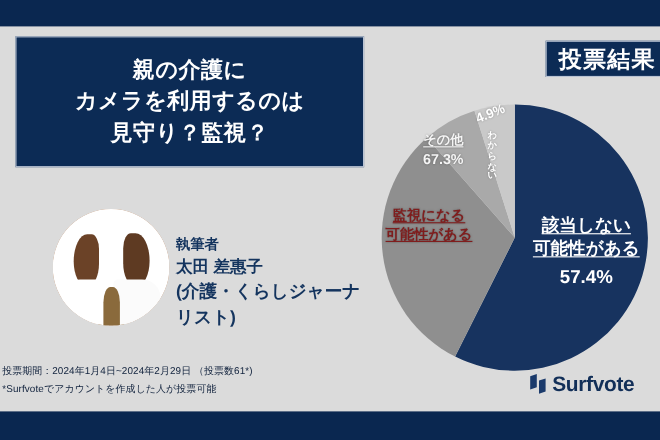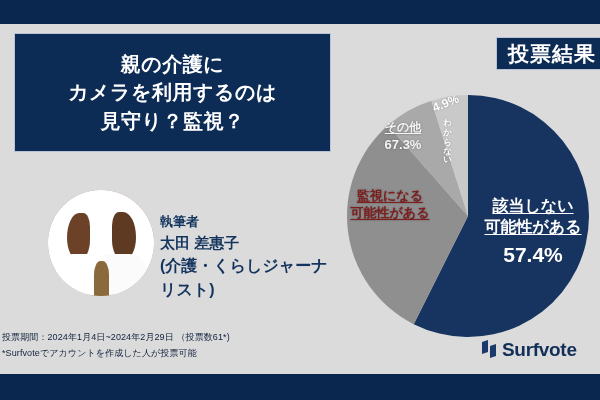--- a/index.html
+++ b/index.html
@@ -179,21 +179,21 @@
   }
   .slice-label .pct { display: block; }
 
   .lbl-navy {
     left: 468px; top: 196px;
     width: 130px;
     margin-left: 0;
     color: #ffffff;
     font-size: 16px;
   }
-  .lbl-navy .pct { font-size: 21px; margin-top: 3px; }
+  .lbl-navy .pct { font-size: 17px; margin-top: 3px; }
 
   .lbl-gray {
     left: 332px; top: 188px;
     width: 116px;
     color: #7f1d1d;
     font-size: 13px;
     text-shadow: 0 0 2px rgba(0,0,0,.35);
   }
   .lbl-gray .pct { font-size: 17px; margin-top: 2px; }
 

